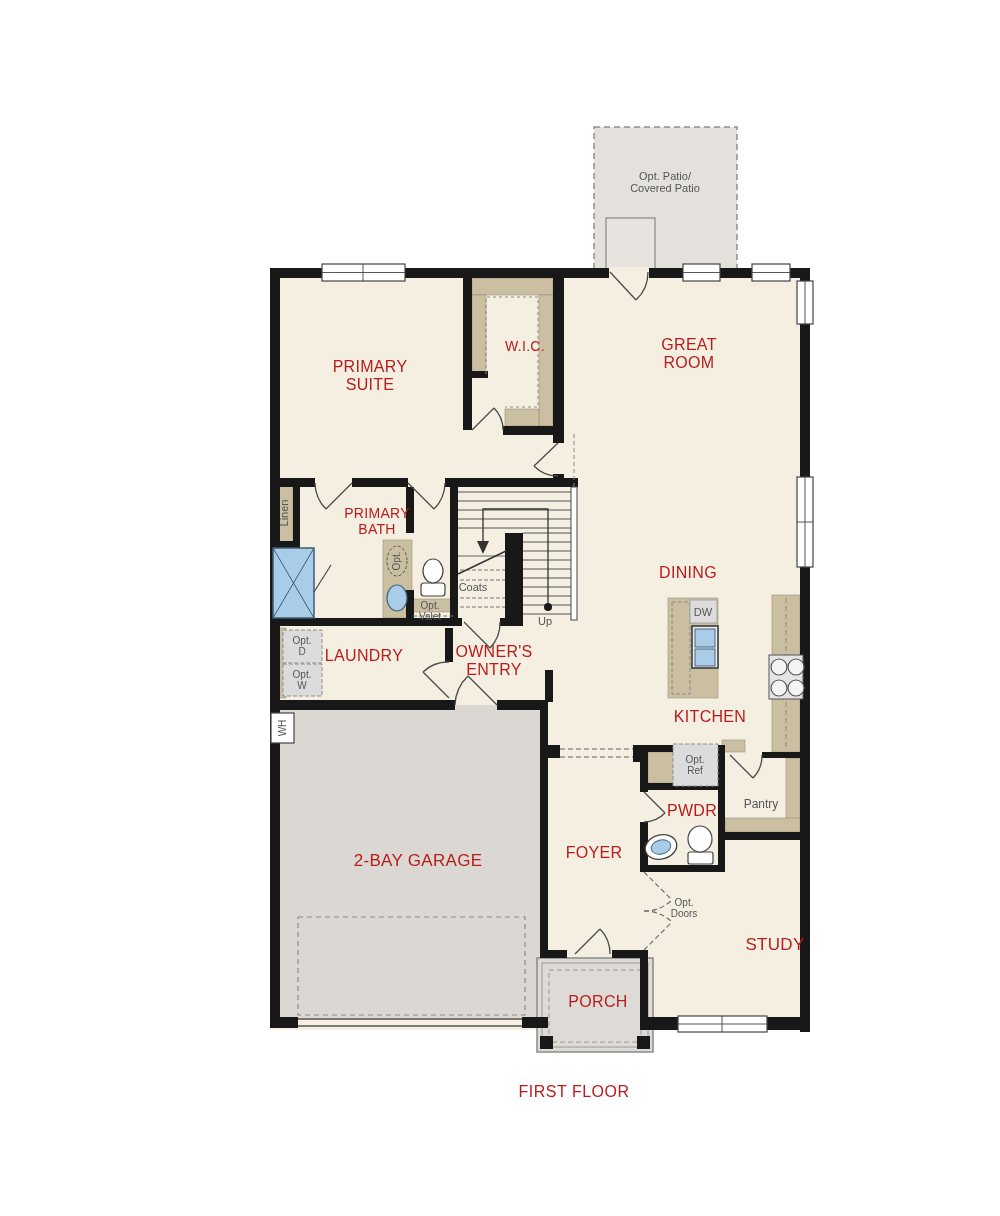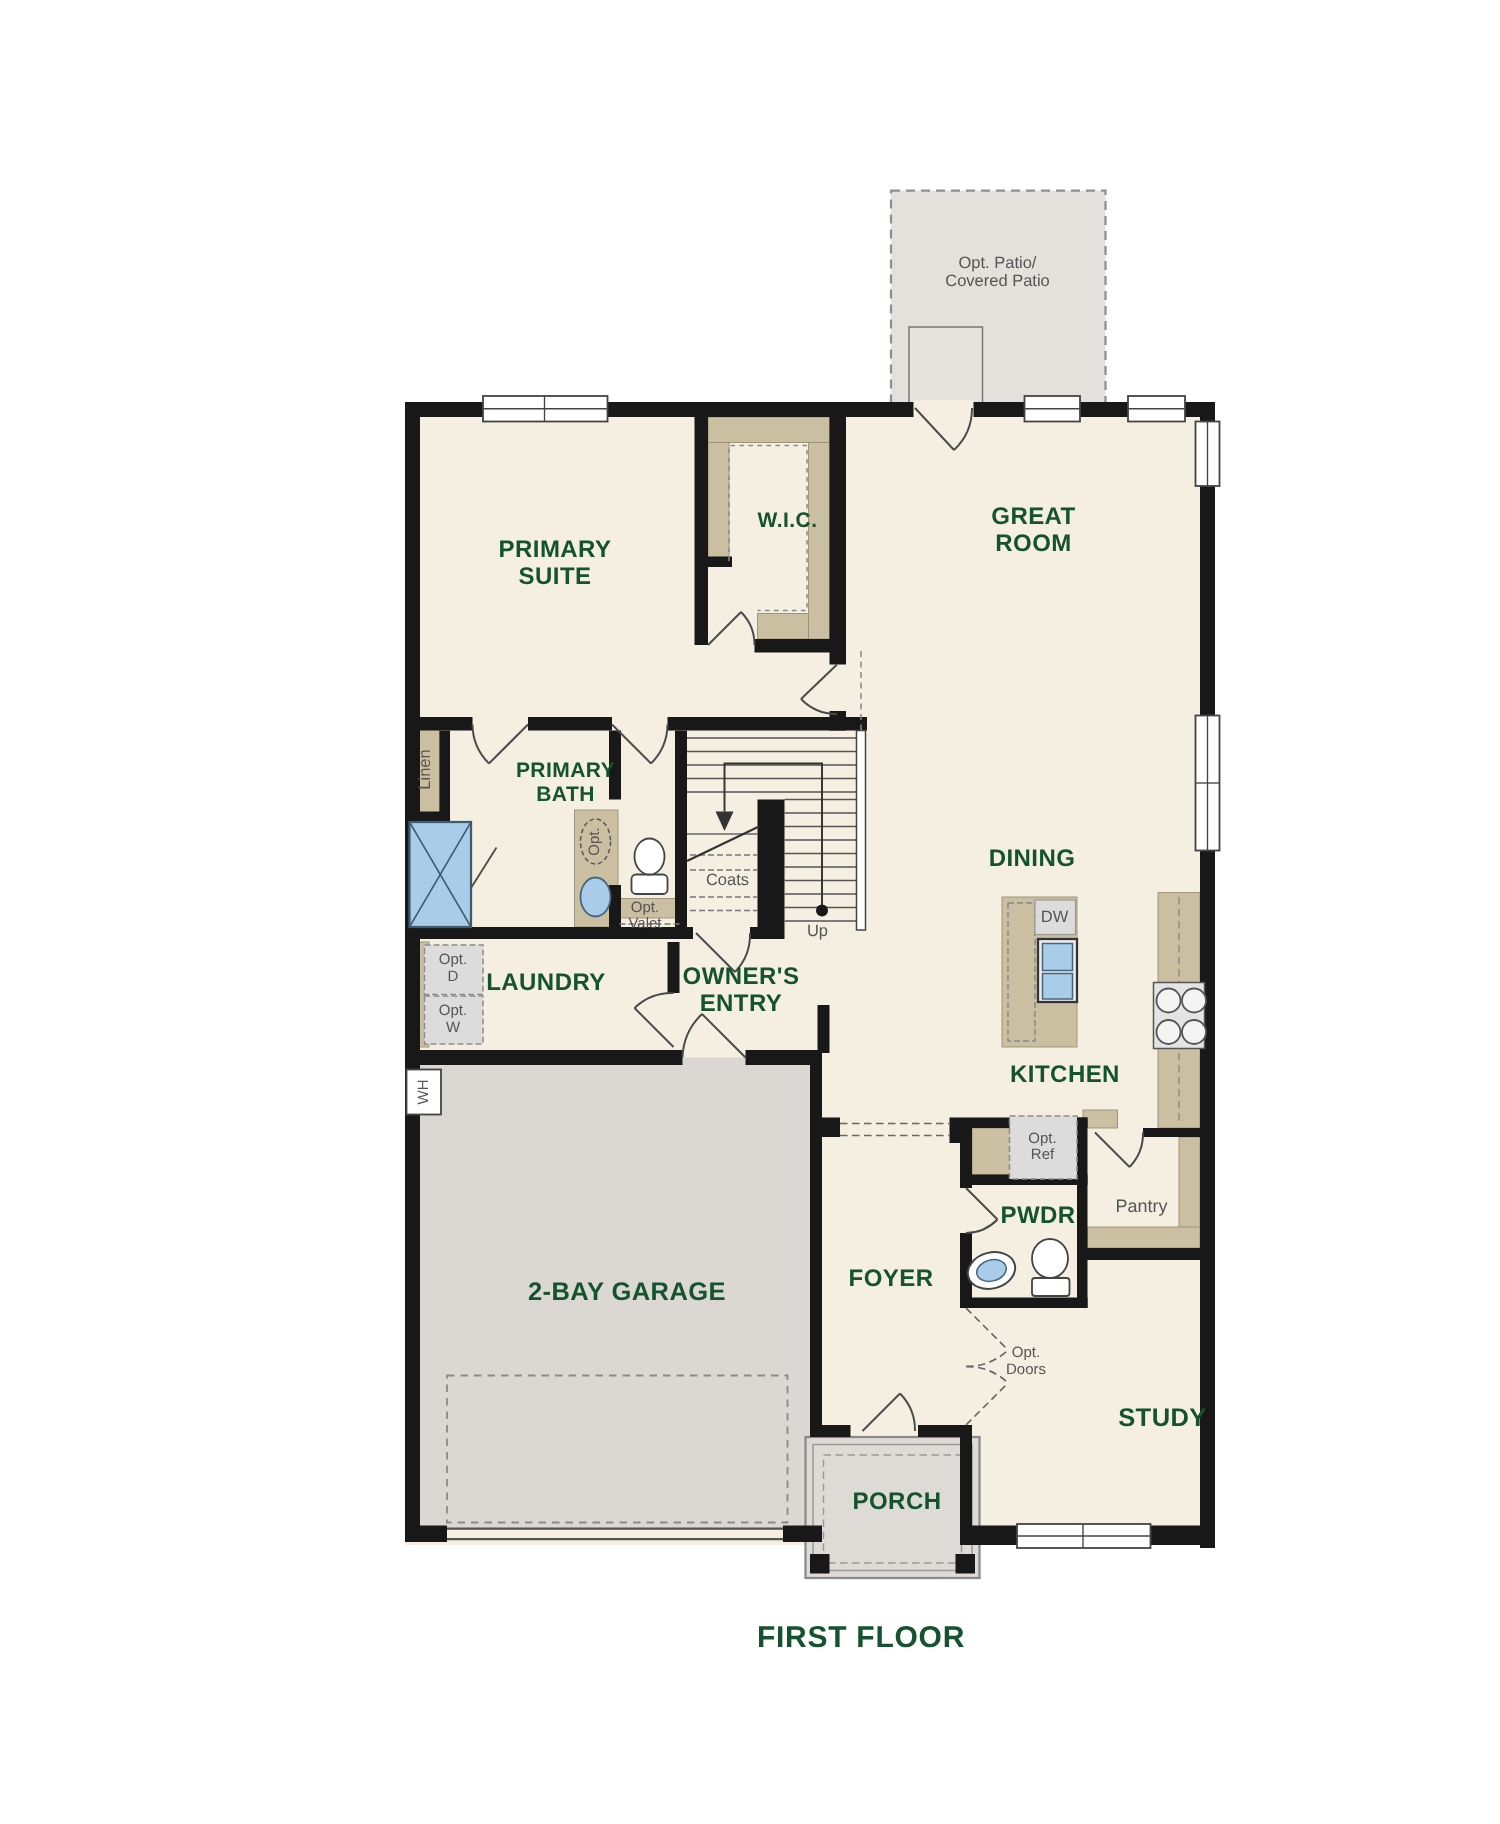--- a/index.html
+++ b/index.html
@@ -1,25 +1,25 @@
 <!DOCTYPE html>
 <html><head>
 <meta charset="utf-8">
 <style>
   html,body{margin:0;padding:0;background:#fff;}
   #plan{position:relative;width:941px;height:1216px;background:#ffffff;overflow:hidden;
         font-family:"Liberation Sans", sans-serif;}
   #plan svg{position:absolute;left:0;top:0;}
   .lbl{position:absolute;transform:translate(-50%,-50%);text-align:center;
-       white-space:pre-line;line-height:1.12;color:#14532d;font-weight:bold;
+       white-space:pre-line;line-height:1.12;color:#b91c1c;font-weight:normal;
        font-size:16px;letter-spacing:.3px;pointer-events:none;}
   .lbl.small{font-weight:normal;color:#555;font-size:11px;letter-spacing:0;}
   .lbl.tiny{font-weight:normal;color:#555;font-size:10px;letter-spacing:0;}
   .lbl.md{font-size:14px;}
-  .lbl.title{font-size:20px;letter-spacing:.5px;text-align:right;}
+  .lbl.title{font-size:16px;letter-spacing:.5px;text-align:right;}
   .lbl.rot{transform:translate(-50%,-50%) rotate(-90deg);}
 </style>
 </head>
 <body>
 
 <div id="plan">
 <svg width="1000" height="1216" viewBox="0 0 1000 1216">
 
   <g>
     <rect x="594" y="127" width="143" height="148" fill="#e4e1dd" stroke="#8f8f8f" stroke-width="1.5" stroke-dasharray="6 4"></rect>
@@ -255,21 +255,21 @@
 Covered Patio</div>
   <div class="lbl" style="left:370px;top:376px;">PRIMARY
 SUITE</div>
   <div class="lbl md" style="left:525px;top:347px;">W.I.C.</div>
   <div class="lbl" style="left:689px;top:354px;">GREAT
 ROOM</div>
   <div class="lbl small rot" style="left:284px;top:513px;">Linen</div>
   <div class="lbl md" style="left:377px;top:522px;">PRIMARY
 BATH</div>
   <div class="lbl" style="left:688px;top:541px;margin-top:32px;">DINING</div>
-  <div class="lbl small" style="left:479px;top:587px;padding-left:12px;">Coats</div>
+  <div class="lbl small" style="left:467px;top:587px;padding-left:12px;">Coats</div>
   <div class="lbl small" style="left:545px;top:621px;">Up</div>
   <div class="lbl tiny" style="left:430px;top:611px;">Opt.
 Valet</div>
   <div class="lbl tiny rot" style="left:397px;top:561px;">Opt.</div>
   <div class="lbl" style="left:364px;top:656px;">LAUNDRY</div>
   <div class="lbl" style="left:494px;top:661px;">OWNER'S
 ENTRY</div>
   <div class="lbl tiny" style="left:302px;top:646px;">Opt.
 D</div>
   <div class="lbl tiny" style="left:302px;top:680px;">Opt.

